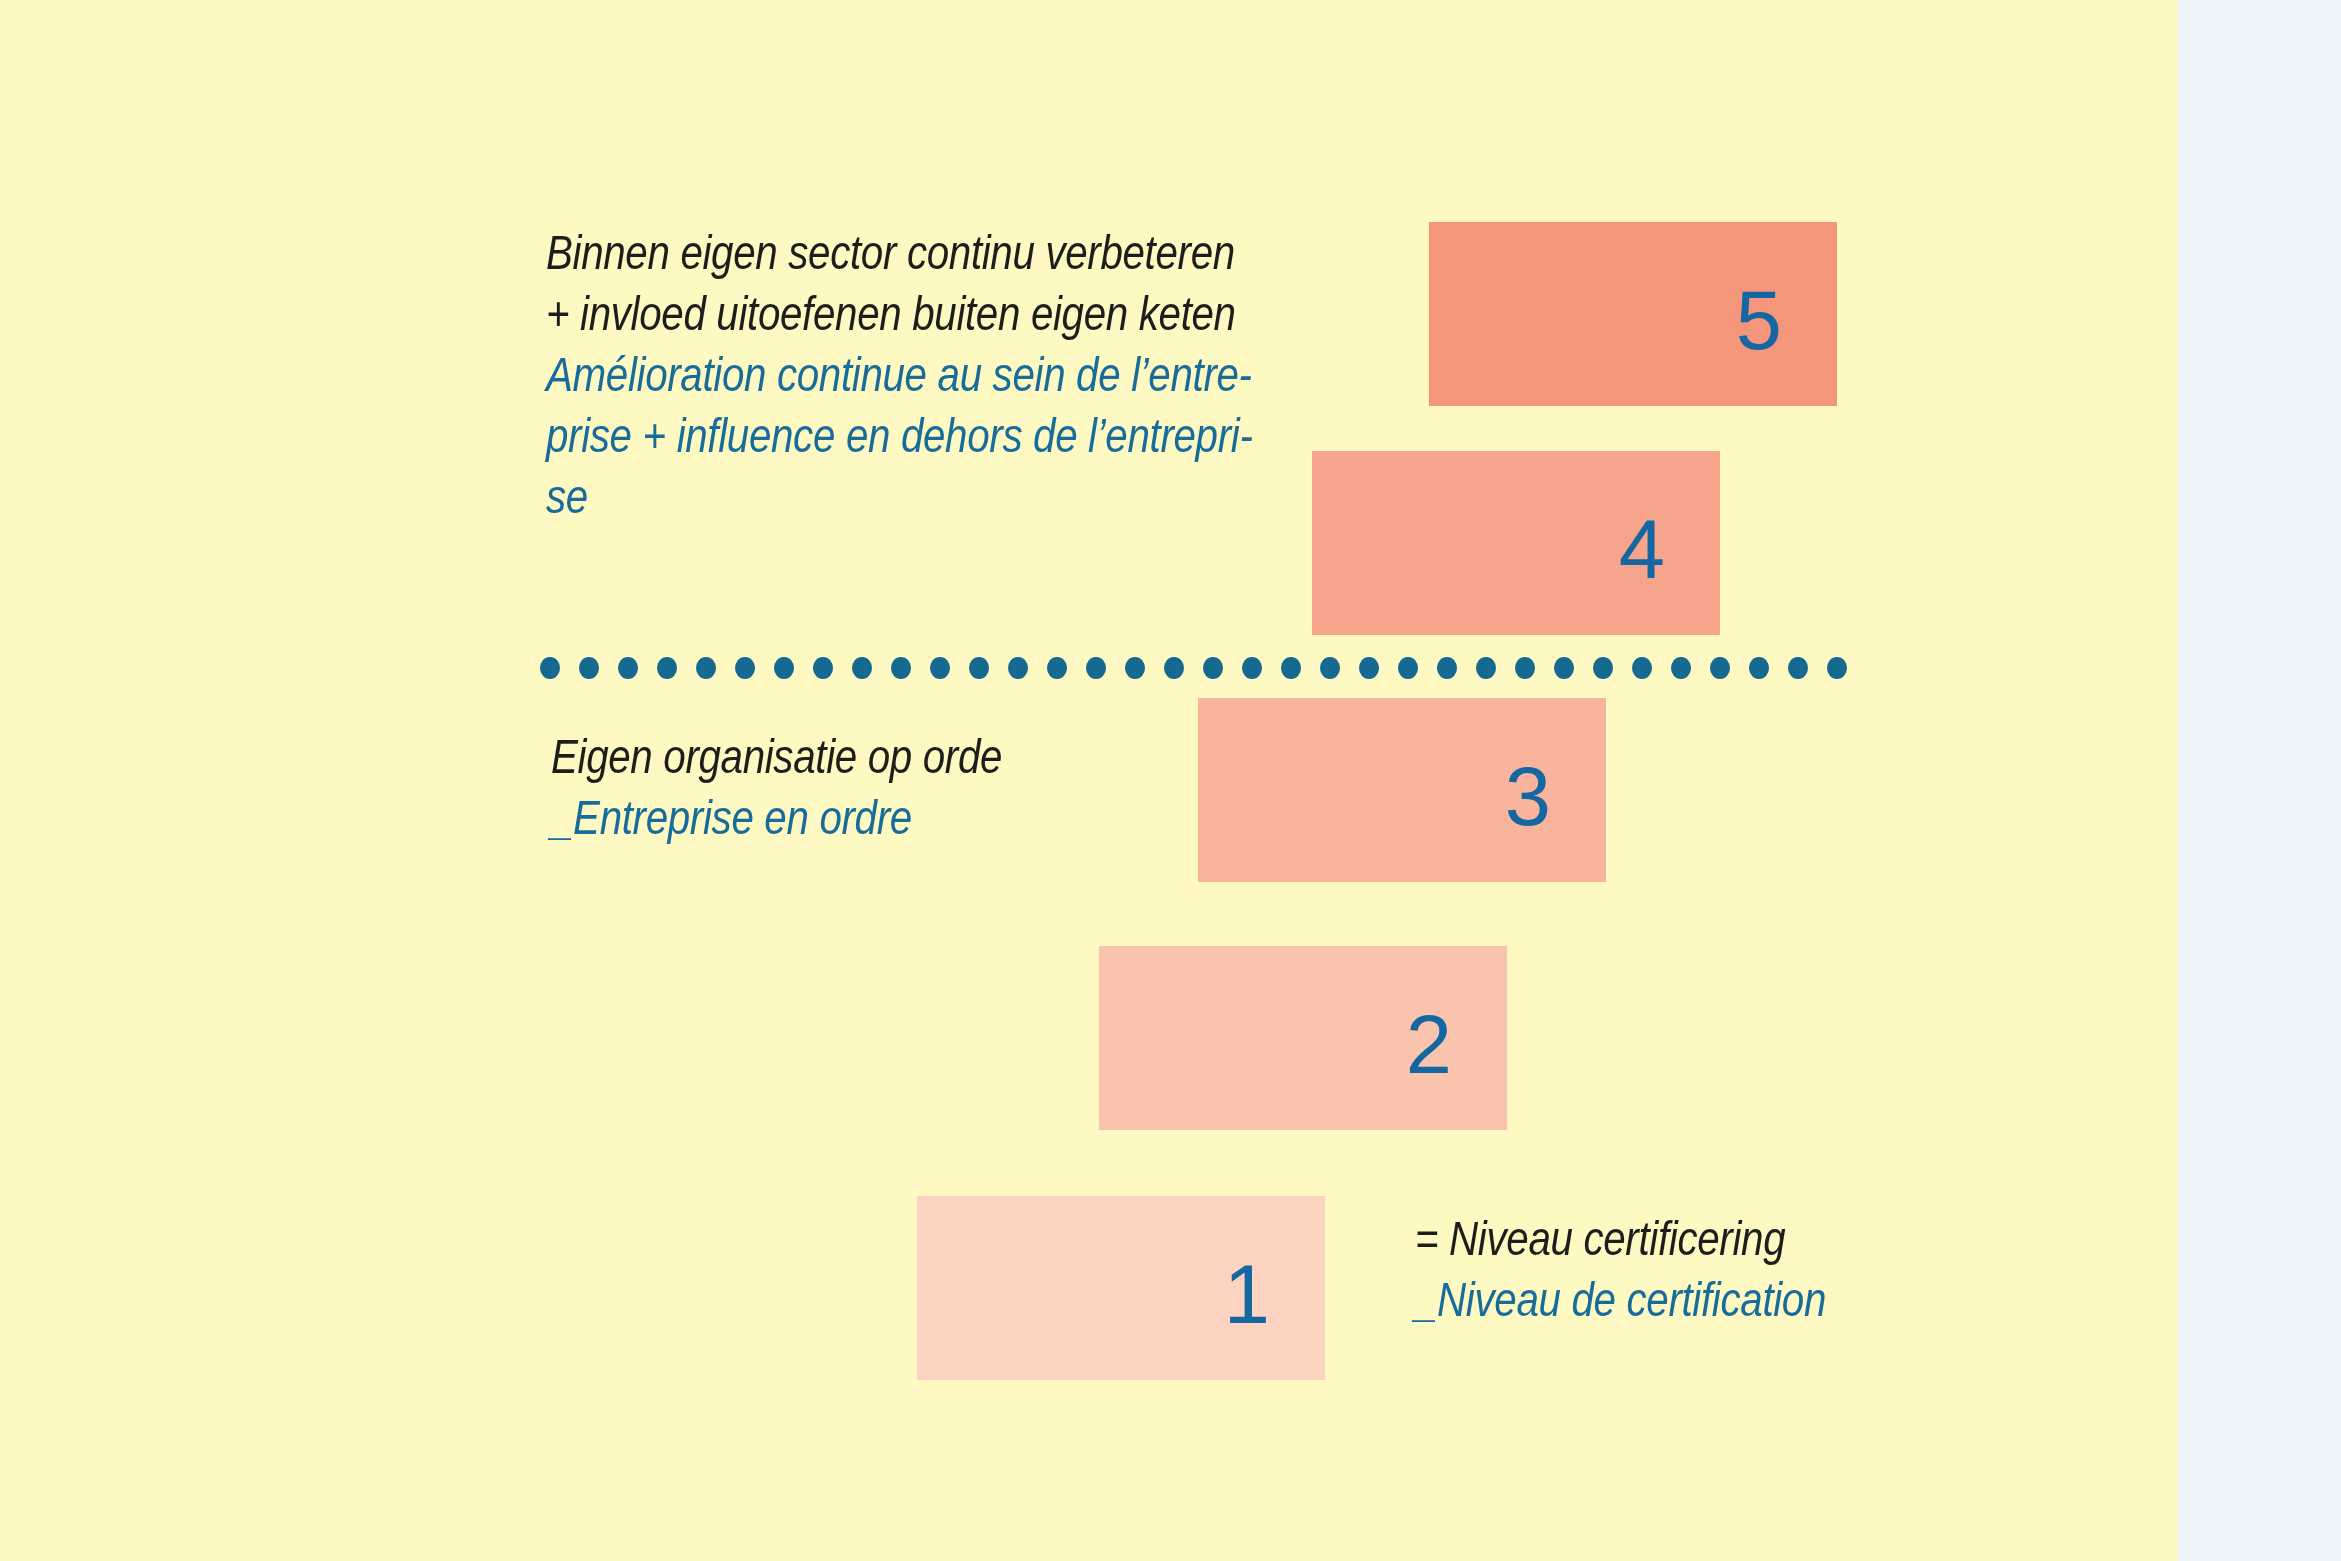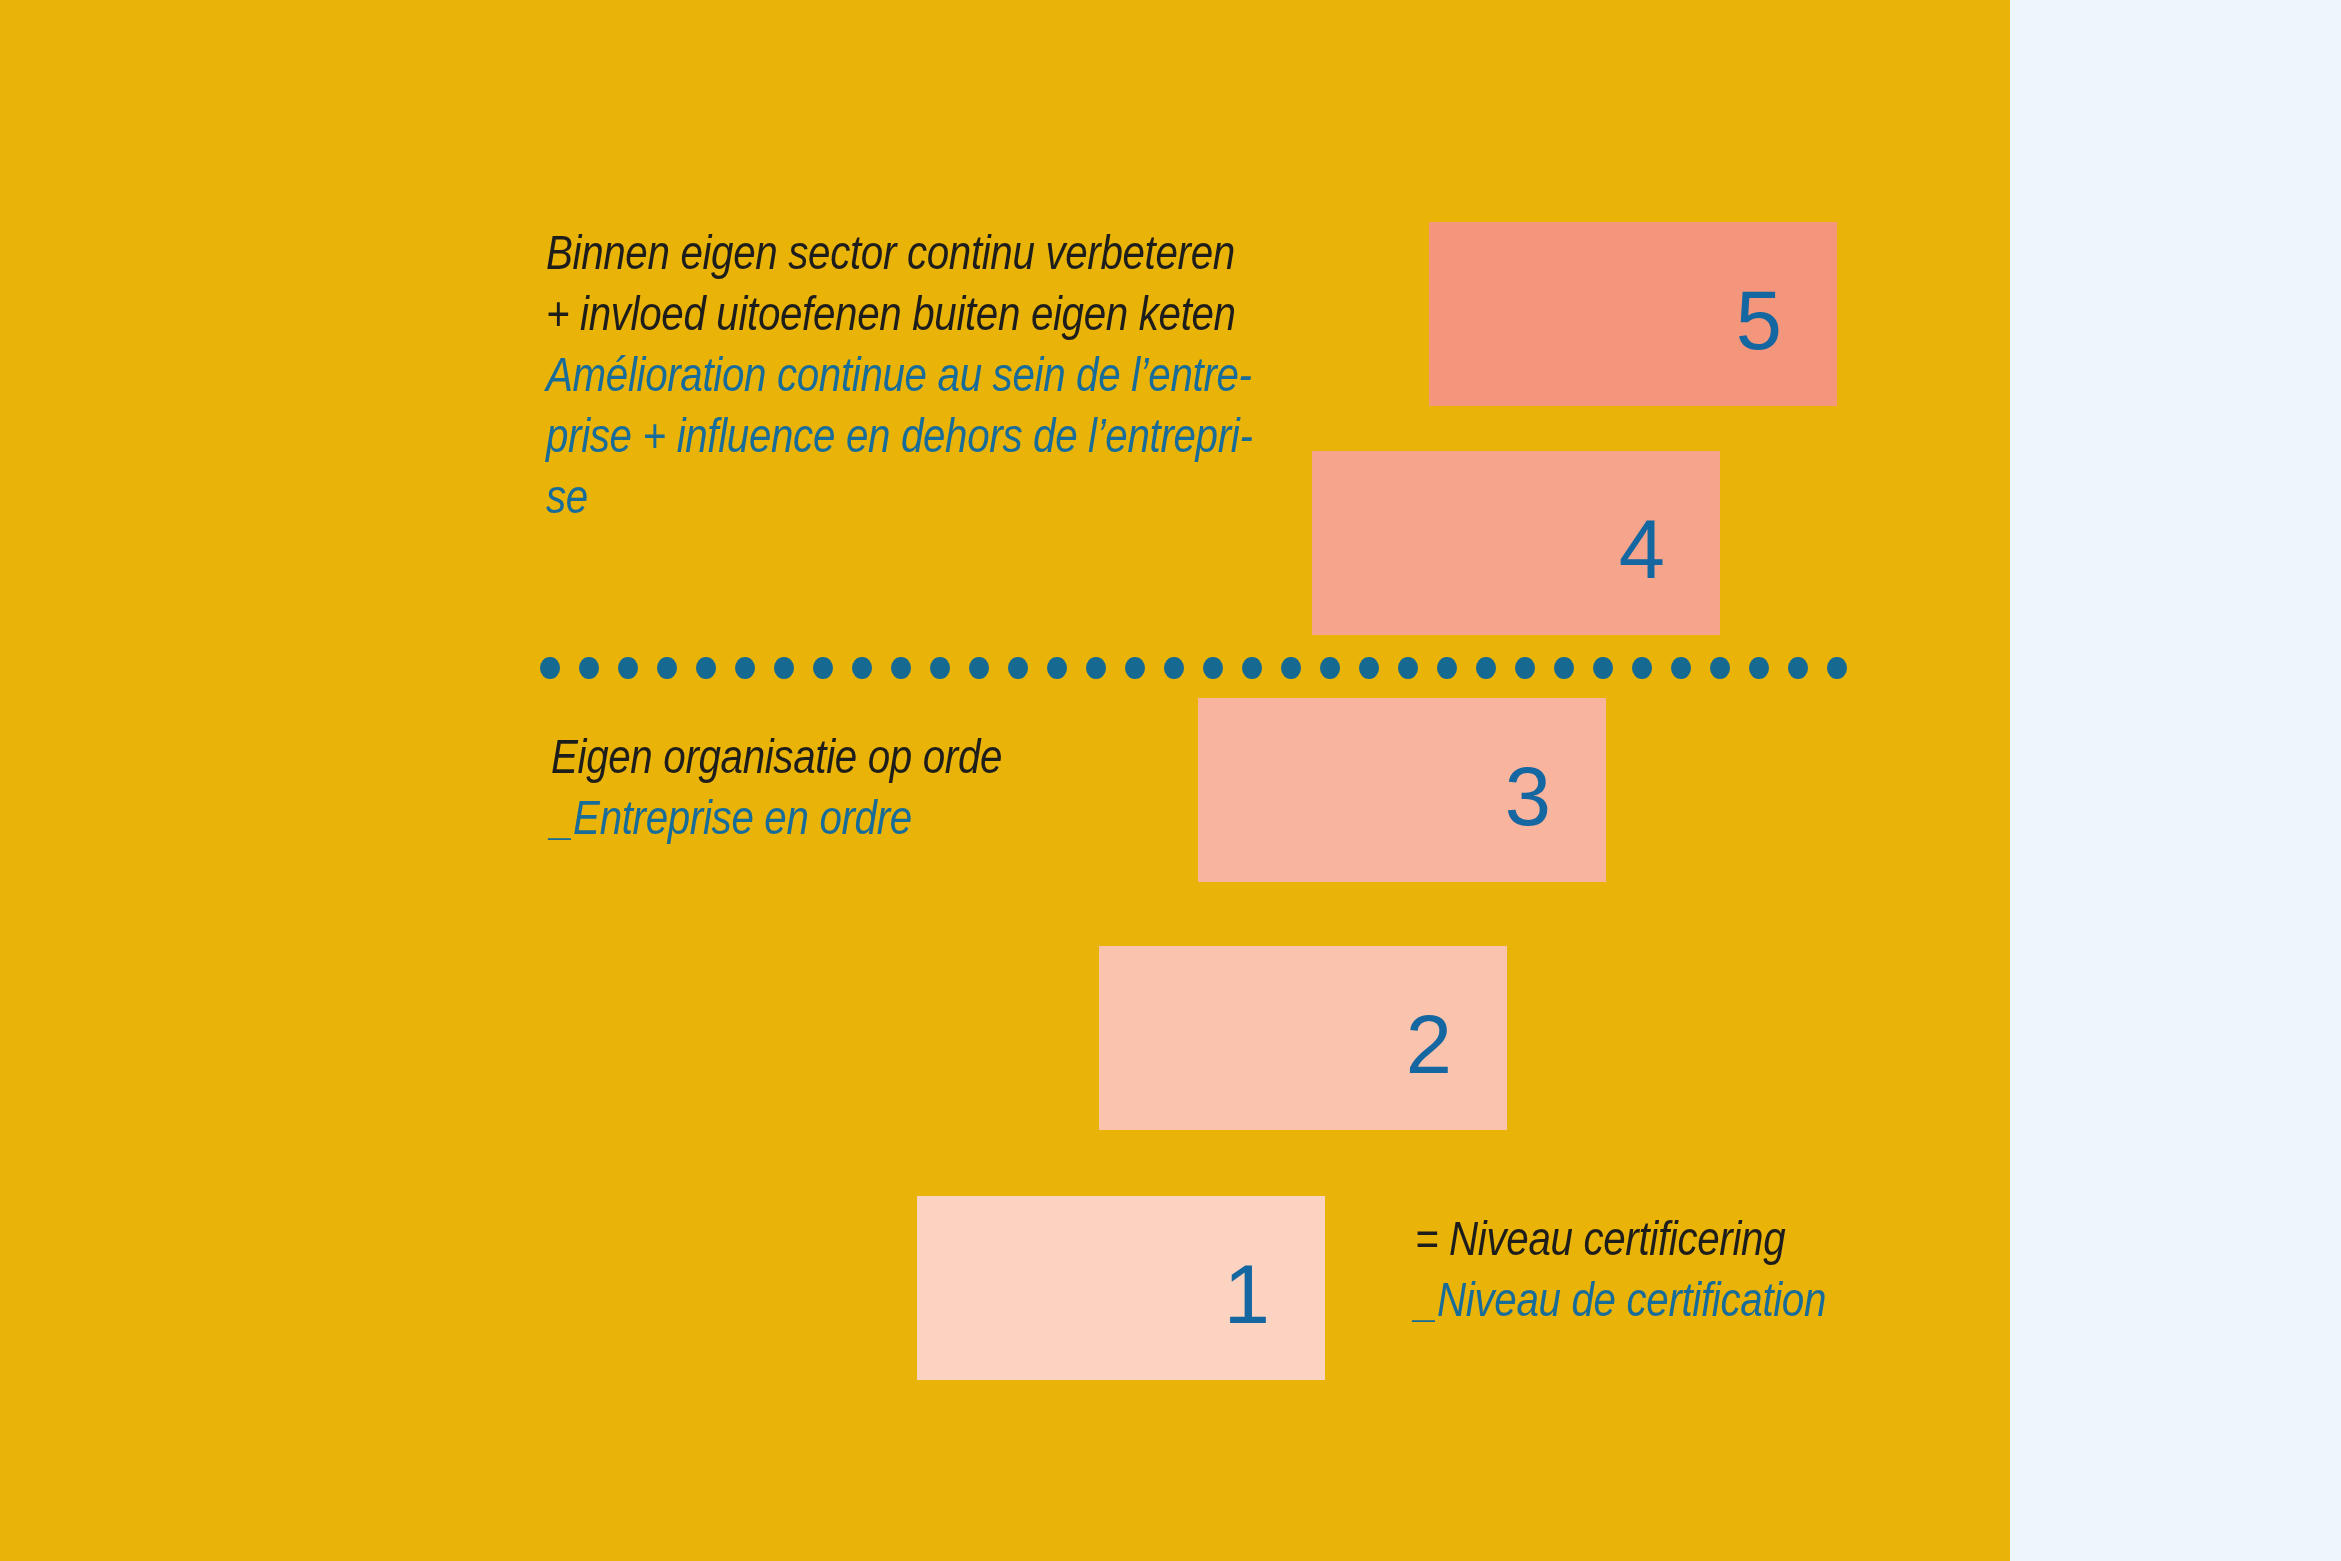--- a/index.html
+++ b/index.html
@@ -1,20 +1,20 @@
 <!DOCTYPE html>
 <html style="font-size:12.5px"><head>
 <meta charset="utf-8">
 <style>
   html,body{margin:0;padding:0;}
   body{background:#eef5fb;}
   .canvas{
     position:relative;
-    width:2010px;height:1561px;
-    background:#eab308;
+    width:2178px;height:1561px;
+    background:#fef9c3;
     overflow:hidden;
     font-family:"Liberation Sans",sans-serif;
   }
   
   .step{
     position:absolute;
     width:408px;height:184px;
     box-sizing:border-box;
     display:flex;align-items:center;justify-content:flex-end;
     padding-right:55px;

